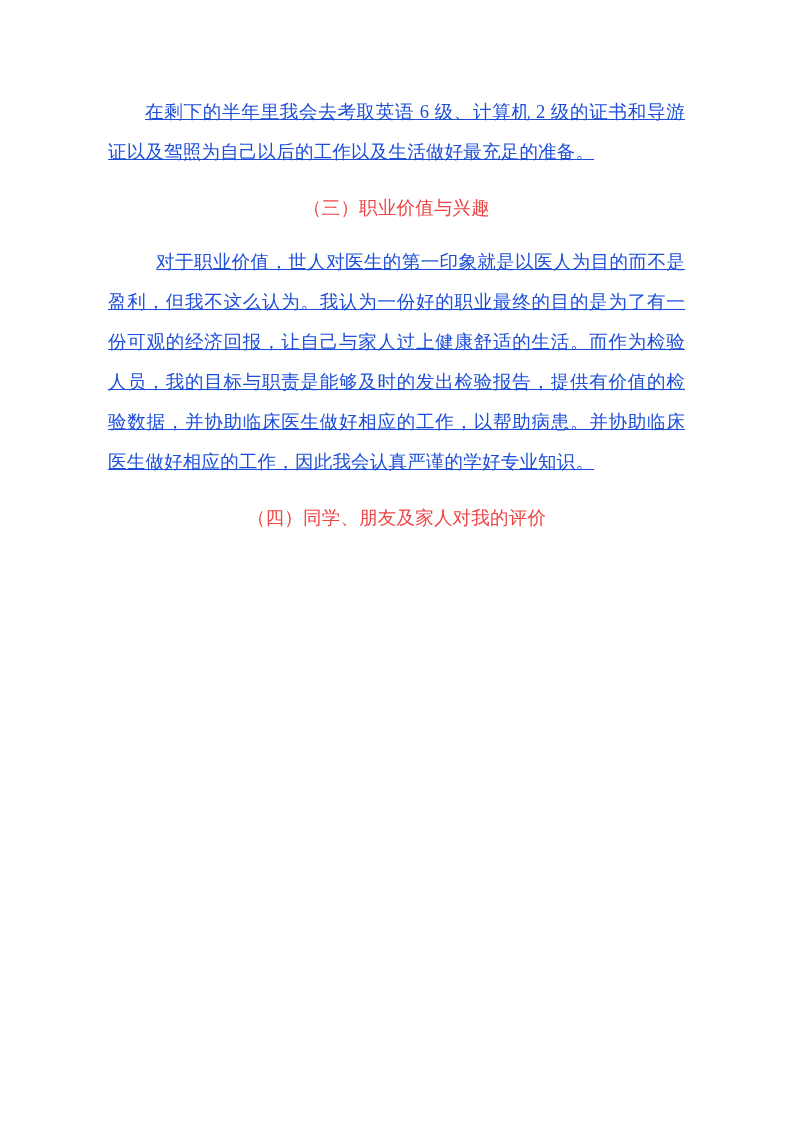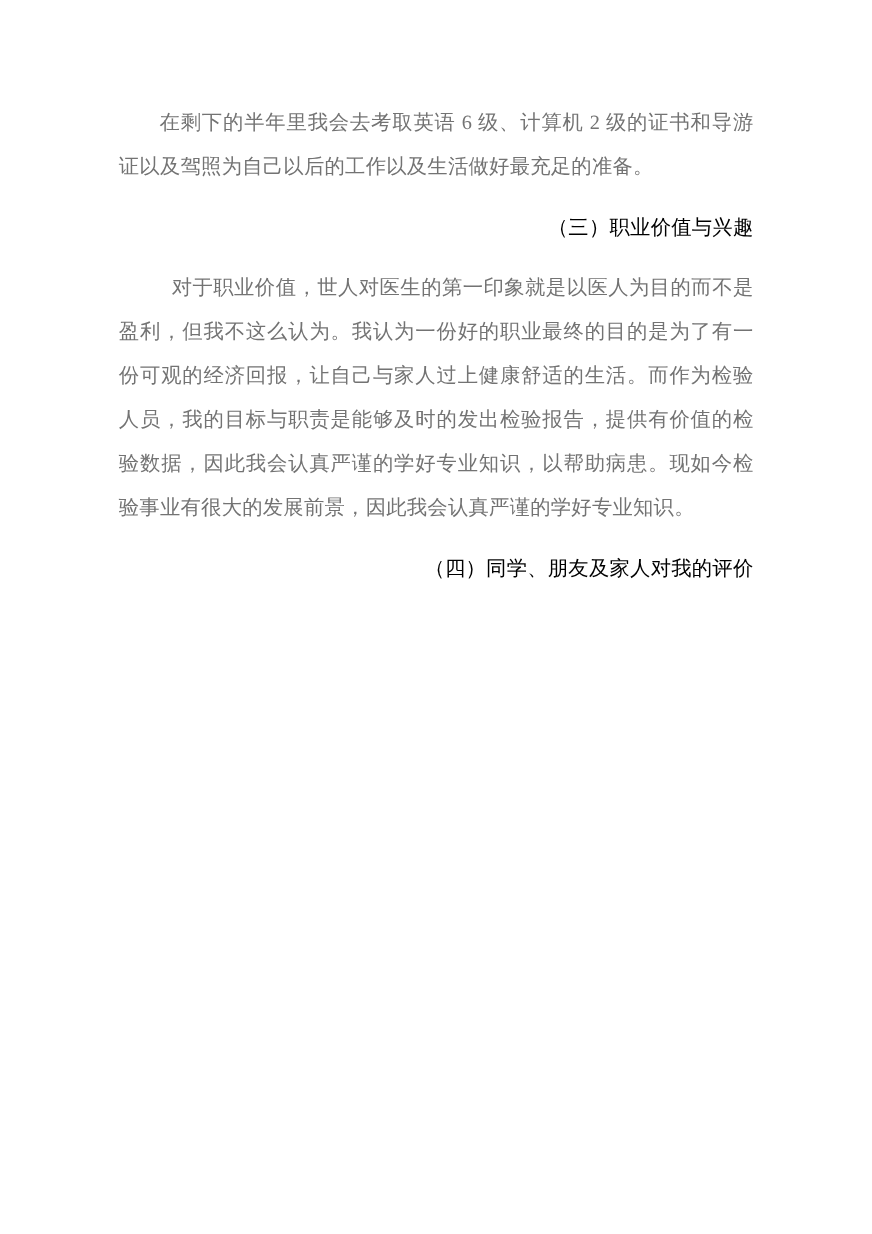--- a/index.html
+++ b/index.html
@@ -24,49 +24,50 @@
   .doc-body {
     width: 100%;
   }
   p.para {
     margin: 0 0 16px 0;
     font-size: 18.5px;
     line-height: 40px;
     text-align: justify;
     text-justify: inter-ideograph;
     letter-spacing: 0.2px;
-    color: #737373;
+    color: #1d4ed8;
+    text-decoration: underline;
   }
   p.para.indent {
     text-indent: 2em;
   }
   p.para.indent-wide {
     text-indent: 2.6em;
   }
   p.heading {
     margin: 0 0 14px 0;
     font-size: 18.5px;
     line-height: 40px;
-    text-align: right;
-    color: #000000;
+    text-align: center;
+    color: #ef4444;
     letter-spacing: 0.2px;
   }
   .spacer-top { height: 4px; }
 </style>
 </head>
 <body>
 
 <div class="page">
   <div class="doc-body">
     <div class="spacer-top"></div>
 
     <p class="para indent">在剩下的半年里我会去考取英语 6 级、计算机 2 级的证书和导游证以及驾照为自己以后的工作以及生活做好最充足的准备。</p>
 
 
     <p class="heading">（三）职业价值与兴趣</p>
 
-    <p class="para indent-wide">对于职业价值，世人对医生的第一印象就是以医人为目的而不是盈利，但我不这么认为。我认为一份好的职业最终的目的是为了有一份可观的经济回报，让自己与家人过上健康舒适的生活。而作为检验人员，我的目标与职责是能够及时的发出检验报告，提供有价值的检验数据，因此我会认真严谨的学好专业知识，以帮助病患。现如今检验事业有很大的发展前景，因此我会认真严谨的学好专业知识。</p>
+    <p class="para indent-wide">对于职业价值，世人对医生的第一印象就是以医人为目的而不是盈利，但我不这么认为。我认为一份好的职业最终的目的是为了有一份可观的经济回报，让自己与家人过上健康舒适的生活。而作为检验人员，我的目标与职责是能够及时的发出检验报告，提供有价值的检验数据，并协助临床医生做好相应的工作，以帮助病患。并协助临床医生做好相应的工作，因此我会认真严谨的学好专业知识。</p>
 
 
     <p class="heading">（四）同学、朋友及家人对我的评价</p>
 
   </div>
 </div>
 
 </body></html>

